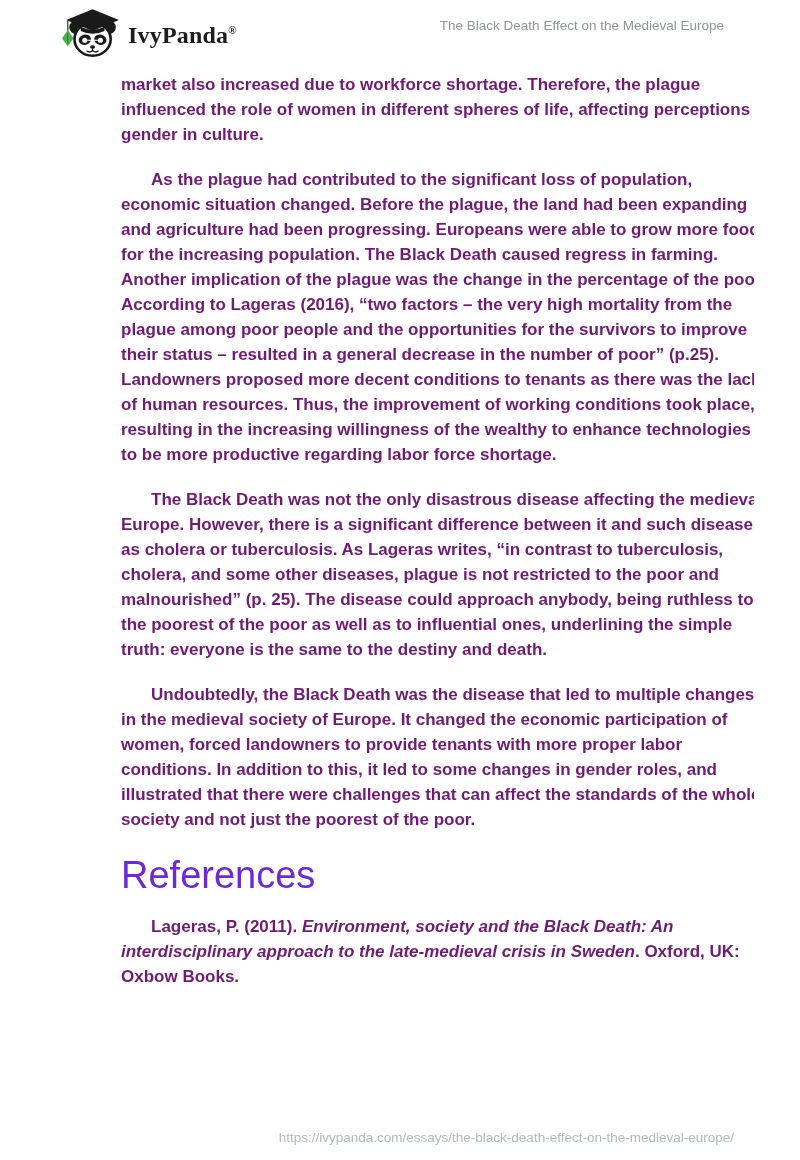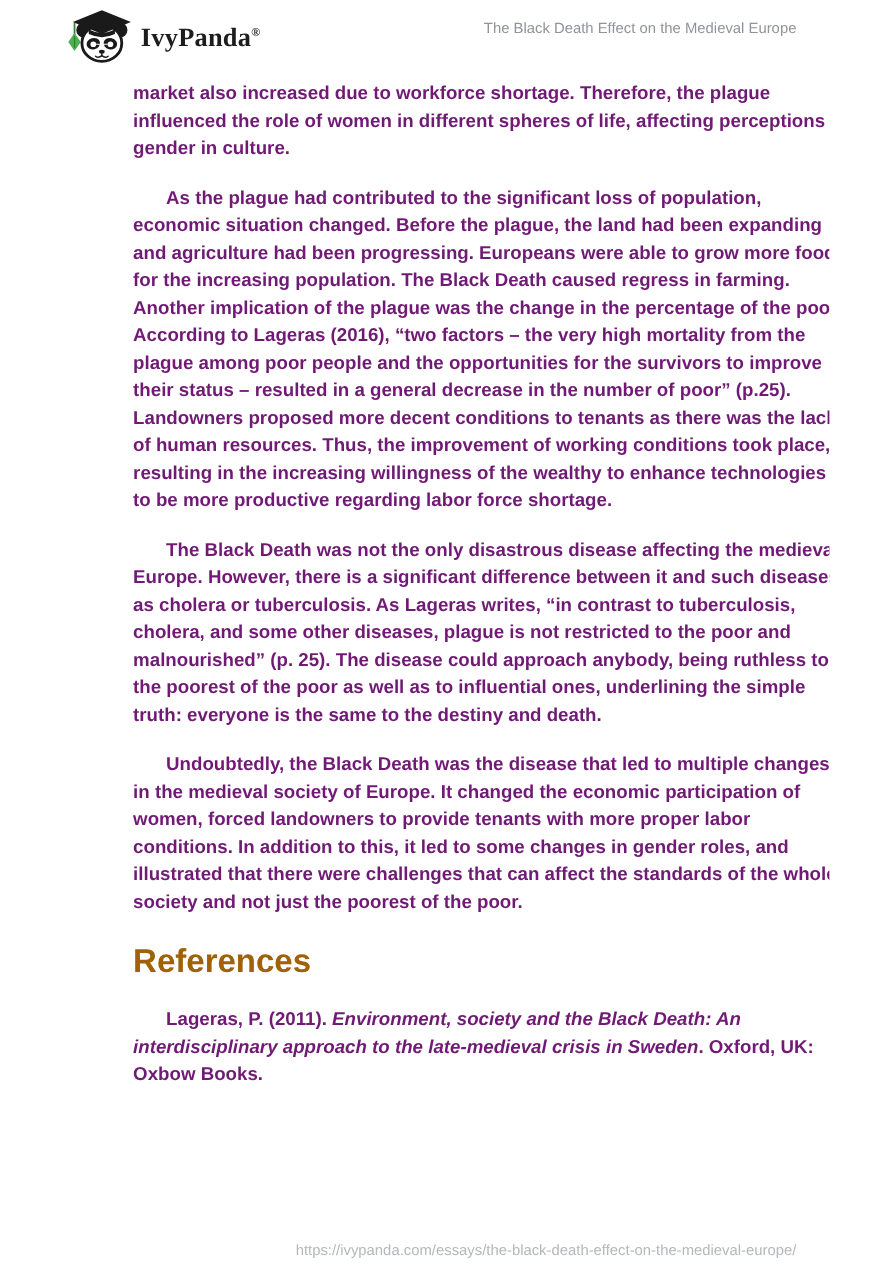--- a/index.html
+++ b/index.html
@@ -62,31 +62,31 @@
     font-size: 17px;
     line-height: 25px;
     color: #701a75;
     text-indent: 30px;
     text-align: left;
     font-weight: bold;
   }
   .content p.continued { text-indent: 0; }
   .references-heading {
     margin: 26px 0 22px 0;
-    font-size: 30px;
-    font-weight: 700;
-    color: #a16207;
+    font-size: 38px;
+    font-weight: 400;
+    color: #6d28d9;
     line-height: 34px;
   }
   .reference .ref-italic { font-style: italic; }
 
   
   .footer {
     position: absolute;
-    right: 30px;
+    right: 20px;
     bottom: 14px;
     text-align: right;
     padding-left: 26px;
   }
   .footer a {
     font-size: 13.5px;
     color: #b4b7bb;
     text-decoration: none;
     cursor: pointer;
   }

